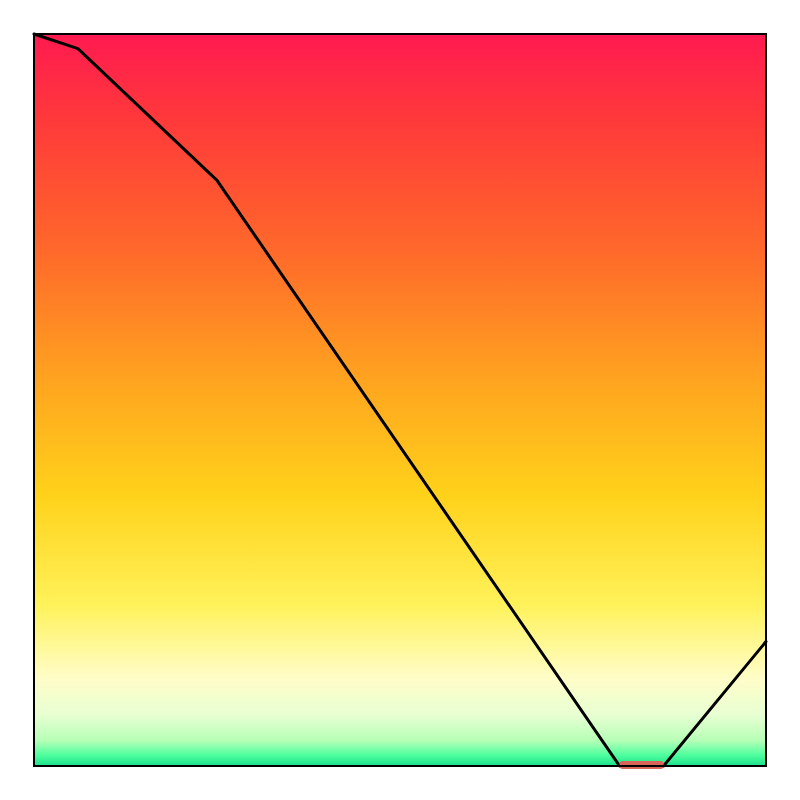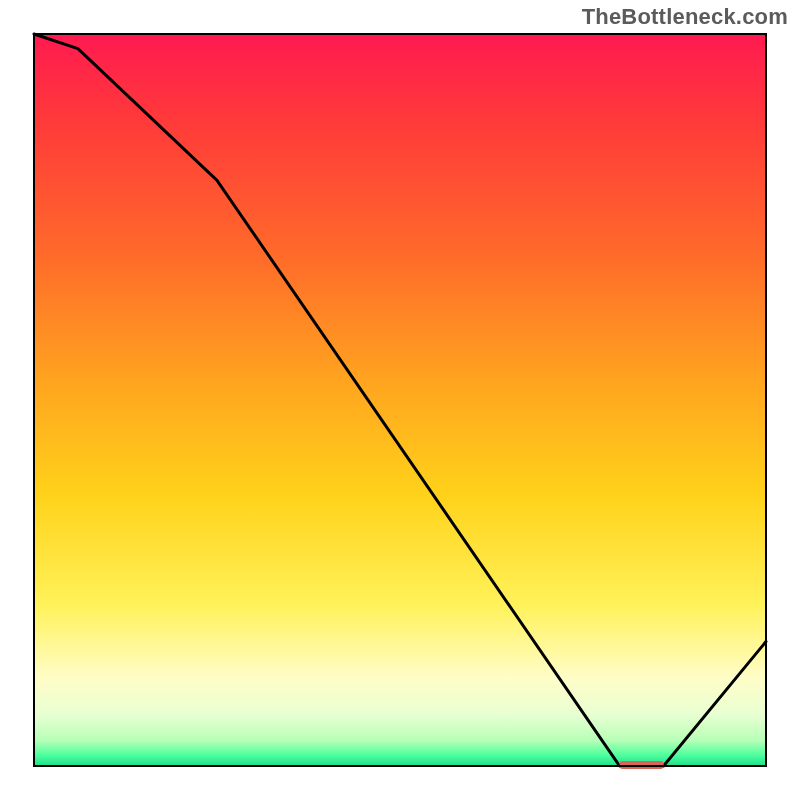--- a/index.html
+++ b/index.html
@@ -28,21 +28,20 @@
   svg.chart {
     position: absolute;
     top: 0;
     left: 0;
   }
 </style>
 </head>
 <body>
 
 <div class="wrap">
-  <div class="watermark">TheBottleneck.com</div>
 
   <svg class="chart" width="800" height="800" viewBox="0 0 800 800">
     <defs>
       <linearGradient id="bg-grad" x1="0" y1="0" x2="0" y2="1">
           <stop offset="0%" stop-color="#ff1a50"></stop>
           <stop offset="12%" stop-color="#ff3a3a"></stop>
           <stop offset="30%" stop-color="#ff6a2a"></stop>
           <stop offset="48%" stop-color="#ffa61f"></stop>
           <stop offset="63%" stop-color="#ffd21a"></stop>
           <stop offset="78%" stop-color="#fff25a"></stop>

